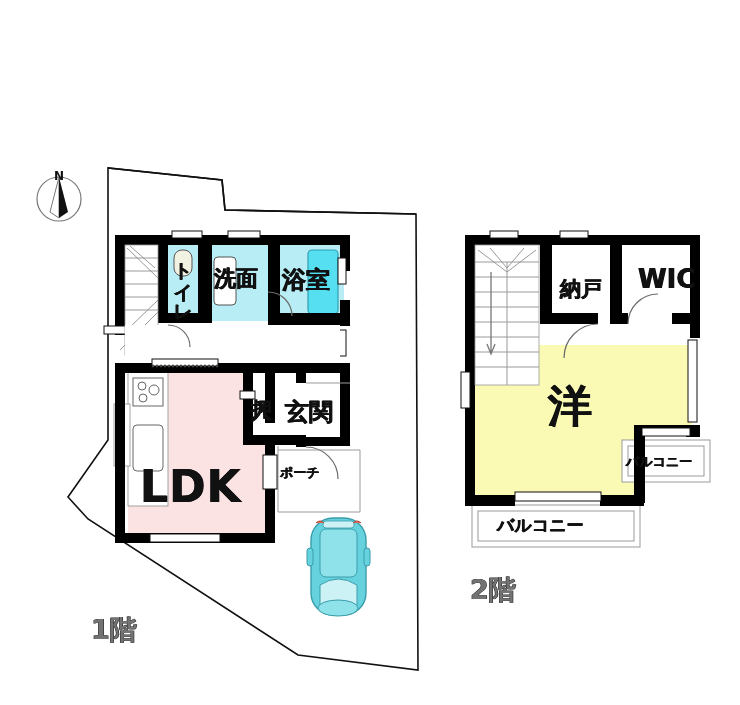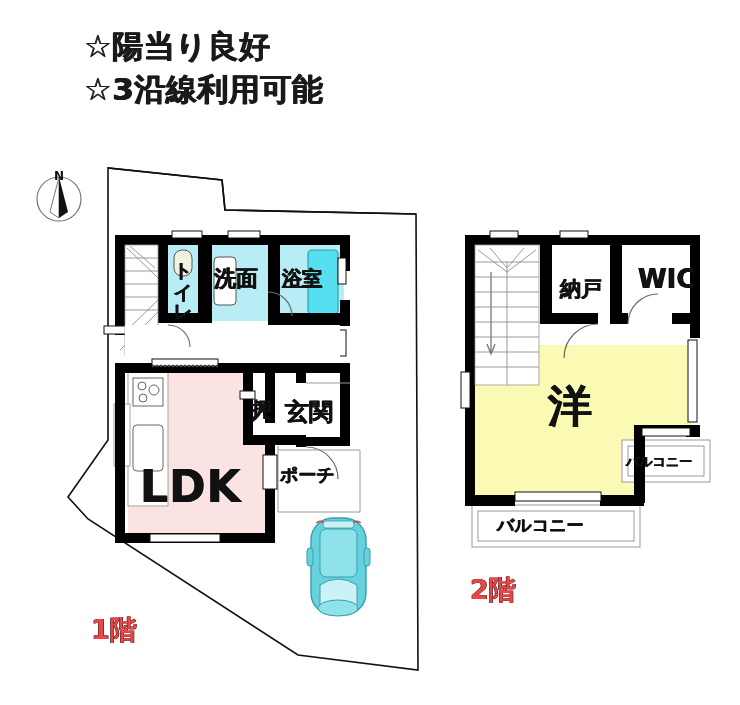--- a/index.html
+++ b/index.html
@@ -16,21 +16,21 @@
     position:absolute;font-weight:bold;color:#1a1a1a;
     letter-spacing:.5px;white-space:nowrap;
     text-shadow:0.6px 0 0 #1a1a1a,-0.6px 0 0 #1a1a1a;
   }
   #hl1{left:84px;top:26px;font-size:31px;}
   #hl2{left:84px;top:69px;font-size:31px;}
   #hl3{left:283px;top:137px;font-size:28px;}
 
   
   .floor-caption{
-    position:absolute;font-weight:bold;font-size:27px;color:#ef4444;
+    position:absolute;font-weight:bold;font-size:27px;color:#737373;
     white-space:nowrap;text-shadow:0.5px 0 0 #111,-0.5px 0 0 #111;
   }
   #cap1{left:91px;top:612px;}
   #cap2{left:470px;top:572px;}
 
   
   #compass{position:absolute;left:33px;top:168px;width:52px;height:56px;}
 
   
   .plan{position:absolute;left:0;top:0;}
@@ -41,22 +41,20 @@
     text-align:center;line-height:1.02;
     text-shadow:0.4px 0 0 #111,-0.4px 0 0 #111;
   }
   .vlabel{writing-mode:vertical-rl;text-orientation:upright;line-height:1.0;}
 </style>
 </head>
 <body>
 
 <div id="root">
 
-  <div class="headline" id="hl1">☆陽当り良好</div>
-  <div class="headline" id="hl2">☆3沿線利用可能</div>
 
   <svg id="compass" viewBox="0 0 52 56">
     <circle cx="26" cy="31" r="22" fill="#ffffff" stroke="#777" stroke-width="1.2"></circle>
     <polygon points="26,9 26,50 17,44" fill="#ffffff" stroke="#777" stroke-width="1"></polygon>
     <polygon points="26,9 26,50 35,44" fill="#111111"></polygon>
     <text x="26" y="12" font-size="12" font-weight="bold" text-anchor="middle" fill="#111" font-family="'DejaVu Sans',sans-serif">N</text>
   </svg>
 
   <svg class="plan" width="740" height="705">
 
@@ -164,24 +162,24 @@
       <path d="M316 523 q4 -4 8 0" fill="#e26a5a" stroke="#b24436" stroke-width="1"></path>
       <path d="M353 523 q4 -4 8 0" fill="#e26a5a" stroke="#b24436" stroke-width="1"></path>
       <rect x="307" y="548" width="6" height="18" rx="3" fill="#66d2de" stroke="#3a9dab" stroke-width="1"></rect>
       <rect x="364" y="548" width="6" height="18" rx="3" fill="#66d2de" stroke="#3a9dab" stroke-width="1"></rect>
       <ellipse cx="338" cy="608" rx="20" ry="8" fill="#8fe2ea" stroke="#3a9dab" stroke-width="1"></ellipse>
     </g>
   </svg>
 
   <div class="rlabel vlabel" style="left:174px;top:248px;font-size:19px;">トイレ</div>
   <div class="rlabel" style="left:214px;top:268px;font-size:22px;">洗面</div>
-  <div class="rlabel" style="left:282px;top:268px;font-size:20px;text-decoration:underline;">浴室</div>
+  <div class="rlabel" style="left:282px;top:268px;font-size:24px;">浴室</div>
   <div class="rlabel vlabel" style="left:252px;top:383px;font-size:20px;">押入</div>
   <div class="rlabel" style="left:285px;top:400px;font-size:24px;">玄関</div>
-  <div class="rlabel" style="left:280px;top:466px;font-size:18px;">ポーチ</div>
+  <div class="rlabel" style="left:280px;top:466px;font-size:13px;">ポーチ</div>
   <div class="rlabel" style="left:140px;top:465px;font-size:44px;letter-spacing:1px;">LDK</div>
 
   <svg class="plan" width="740" height="705">
 
     <rect x="474" y="345" width="170" height="150" fill="#fafab4"></rect>
     <rect x="474" y="345" width="218" height="85" fill="#fafab4"></rect>
     <rect x="552" y="245" width="58" height="78" fill="#ffffff"></rect>
     <rect x="632" y="245" width="58" height="78" fill="#ffffff"></rect>
 
     <g>

